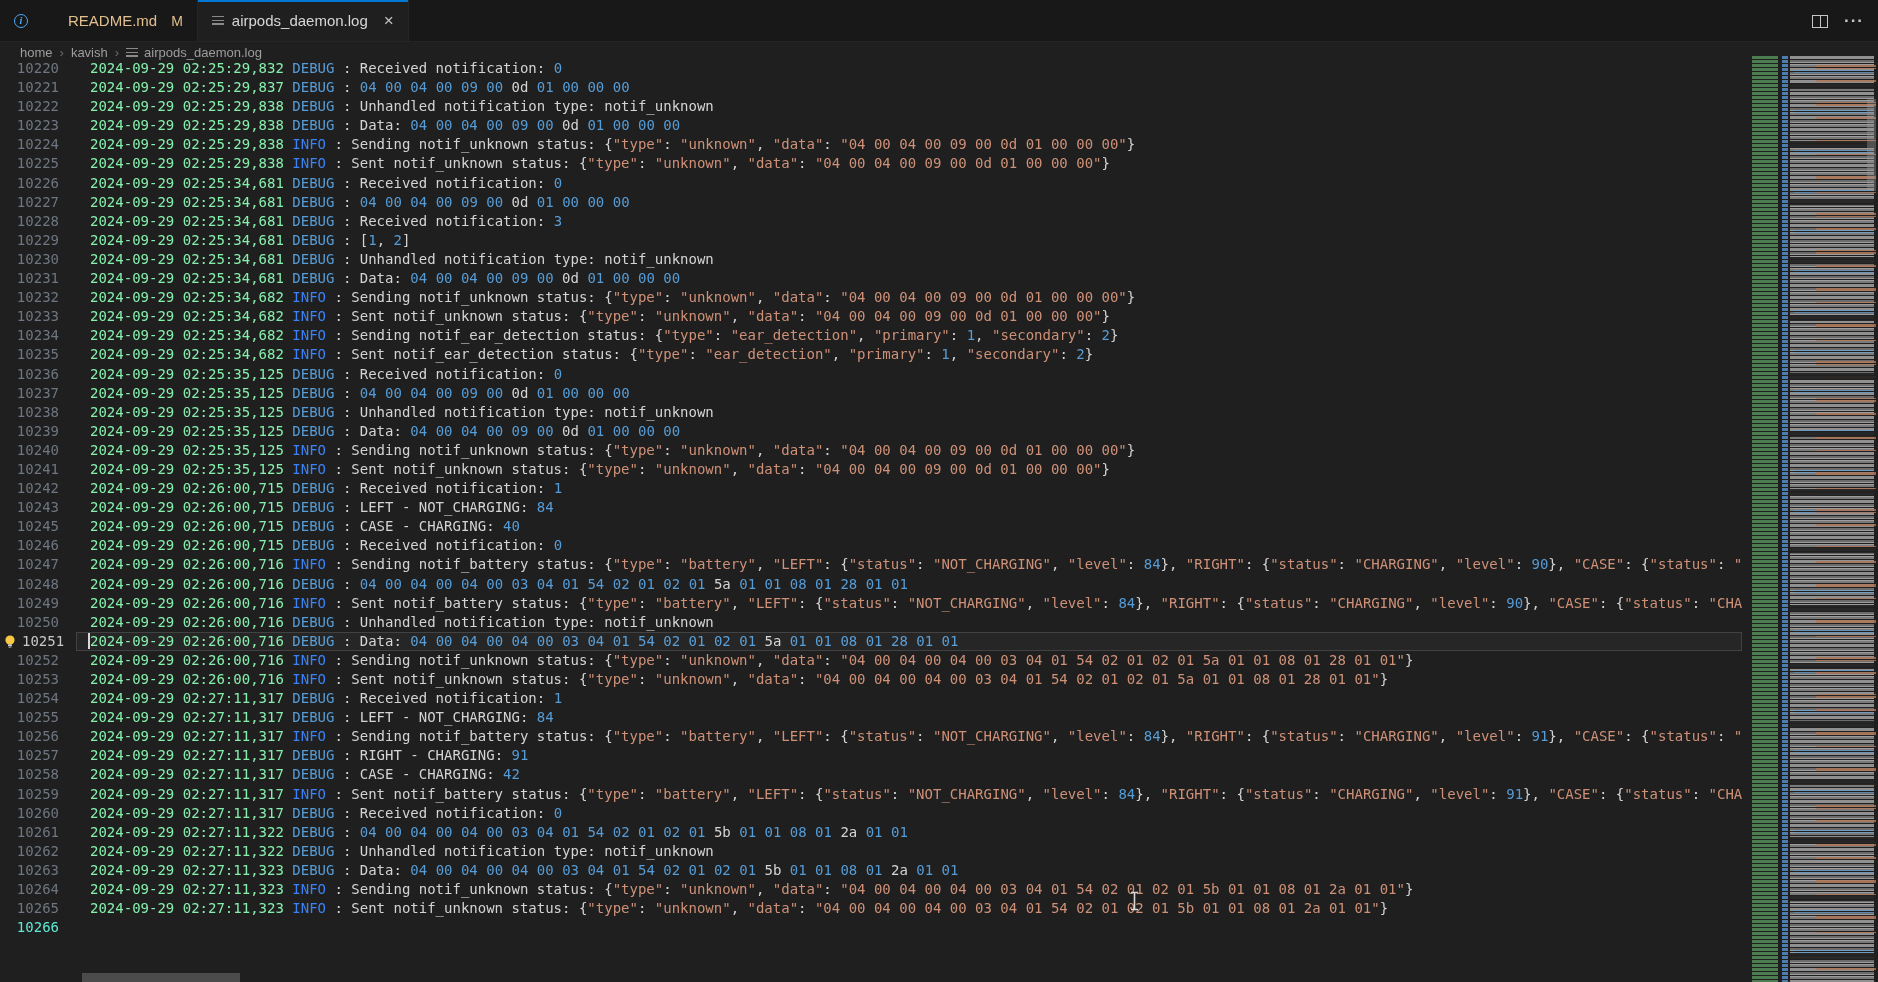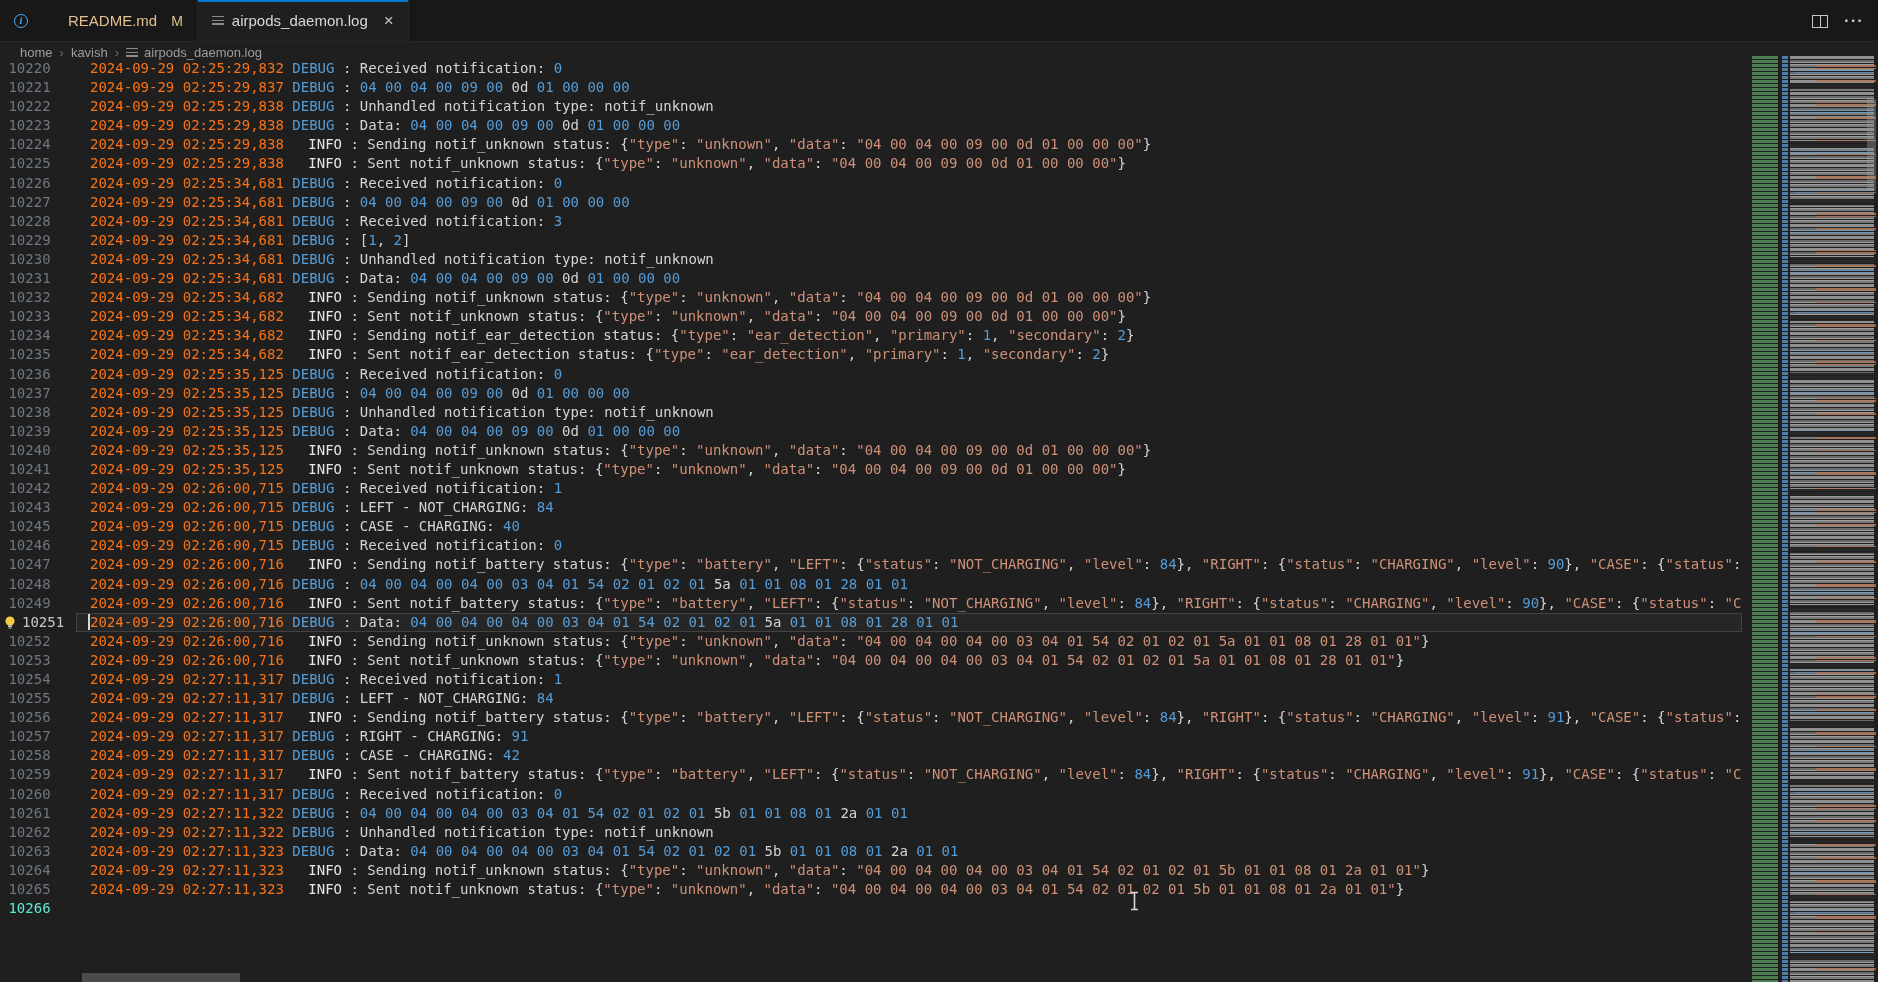--- a/index.html
+++ b/index.html
@@ -33,27 +33,27 @@
   .breadcrumbs { position:absolute; top:0; left:0; height:21px; line-height:21px;
                  padding-left:20px; font-size:13px; color:#9d9d9d; display:flex; align-items:center; }
   .crumb { cursor:pointer; }
   .crumb-sep { color:#6b6b6b; margin:0 7px; font-size:13px; }
   .breadcrumbs .loglines-icon { margin-right:6px; }
 
   
   .lines { position:absolute; top:17px; left:0; right:136px; bottom:0; overflow:hidden;
            font-family:"DejaVu Sans Mono", monospace; font-size:14px; }
   .row { position:relative; height:19.1px; line-height:19.1px; white-space:nowrap; color:#d4d4d4; }
-  .ln { display:inline-block; width:59px; text-align:center; color:#6e7681; margin-right:31px; }
+  .ln { display:inline-block; width:59px; text-align:right; color:#6e7681; margin-right:31px; }
   .ln.dim { color:#5eead4; }
   .row.active .ln { color:#c8c8c8;padding-left:22px; }
   .code { white-space:pre; }
-  .tk-ts { color:#f97316; }
+  .tk-ts { color:#86efac; }
   .tk-debug { color:#569cd6;text-align:center; }
-  .tk-info { color:#e5e5e5;margin-left:16px; }
+  .tk-info { color:#3b82f6; }
   .tk-str { color:#ce9178; }
   .tk-num { color:#569cd6; }
   .row.active::after { content:''; position:absolute; left:76px; right:0; top:0; bottom:0;
                        border:1px solid rgba(195,195,195,.18); background:rgba(255,255,255,.03);
                        pointer-events:none; }
   .caret { position:absolute; left:88px; top:1.5px; bottom:2px; width:1.6px; background:#d8d8d8; }
   .bulb { position:absolute; left:3px; top:2px; width:15px; height:16px; }
 
   
   .minimap { position:absolute; top:14px; right:0; bottom:0; width:126px; background-color:#1f1f1f;
@@ -129,20 +129,21 @@
         <div class="row"><span class="ln">10239</span><span class="code"><span class="tk-ts">2024-09-29 02:25:35,125</span><span> </span><span class="tk-debug">DEBUG</span><span> : </span><span>Data: </span><span class="tk-num">04</span><span> </span><span class="tk-num">00</span><span> </span><span class="tk-num">04</span><span> </span><span class="tk-num">00</span><span> </span><span class="tk-num">09</span><span> </span><span class="tk-num">00</span><span> 0d </span><span class="tk-num">01</span><span> </span><span class="tk-num">00</span><span> </span><span class="tk-num">00</span><span> </span><span class="tk-num">00</span></span></div>
         <div class="row"><span class="ln">10240</span><span class="code"><span class="tk-ts">2024-09-29 02:25:35,125</span><span> </span><span class="tk-info">INFO</span><span> : </span><span>Sending notif_unknown status: {</span><span class="tk-str">"type"</span><span>: </span><span class="tk-str">"unknown"</span><span>, </span><span class="tk-str">"data"</span><span>: </span><span class="tk-str">"04 00 04 00 09 00 0d 01 00 00 00"</span><span>}</span></span></div>
         <div class="row"><span class="ln">10241</span><span class="code"><span class="tk-ts">2024-09-29 02:25:35,125</span><span> </span><span class="tk-info">INFO</span><span> : </span><span>Sent notif_unknown status: {</span><span class="tk-str">"type"</span><span>: </span><span class="tk-str">"unknown"</span><span>, </span><span class="tk-str">"data"</span><span>: </span><span class="tk-str">"04 00 04 00 09 00 0d 01 00 00 00"</span><span>}</span></span></div>
         <div class="row"><span class="ln">10242</span><span class="code"><span class="tk-ts">2024-09-29 02:26:00,715</span><span> </span><span class="tk-debug">DEBUG</span><span> : </span><span>Received notification: </span><span class="tk-num">1</span></span></div>
         <div class="row"><span class="ln">10243</span><span class="code"><span class="tk-ts">2024-09-29 02:26:00,715</span><span> </span><span class="tk-debug">DEBUG</span><span> : </span><span>LEFT - NOT_CHARGING: </span><span class="tk-num">84</span></span></div>
         <div class="row"><span class="ln">10245</span><span class="code"><span class="tk-ts">2024-09-29 02:26:00,715</span><span> </span><span class="tk-debug">DEBUG</span><span> : </span><span>CASE - CHARGING: </span><span class="tk-num">40</span></span></div>
         <div class="row"><span class="ln">10246</span><span class="code"><span class="tk-ts">2024-09-29 02:26:00,715</span><span> </span><span class="tk-debug">DEBUG</span><span> : </span><span>Received notification: </span><span class="tk-num">0</span></span></div>
         <div class="row"><span class="ln">10247</span><span class="code"><span class="tk-ts">2024-09-29 02:26:00,716</span><span> </span><span class="tk-info">INFO</span><span> : </span><span>Sending notif_battery status: {</span><span class="tk-str">"type"</span><span>: </span><span class="tk-str">"battery"</span><span>, </span><span class="tk-str">"LEFT"</span><span>: {</span><span class="tk-str">"status"</span><span>: </span><span class="tk-str">"NOT_CHARGING"</span><span>, </span><span class="tk-str">"level"</span><span>: </span><span class="tk-num">84</span><span>}, </span><span class="tk-str">"RIGHT"</span><span>: {</span><span class="tk-str">"status"</span><span>: </span><span class="tk-str">"CHARGING"</span><span>, </span><span class="tk-str">"level"</span><span>: </span><span class="tk-num">90</span><span>}, </span><span class="tk-str">"CASE"</span><span>: {</span><span class="tk-str">"status"</span><span>: </span><span class="tk-str">"</span></span></div>
         <div class="row"><span class="ln">10248</span><span class="code"><span class="tk-ts">2024-09-29 02:26:00,716</span><span> </span><span class="tk-debug">DEBUG</span><span> : </span><span class="tk-num">04</span><span> </span><span class="tk-num">00</span><span> </span><span class="tk-num">04</span><span> </span><span class="tk-num">00</span><span> </span><span class="tk-num">04</span><span> </span><span class="tk-num">00</span><span> </span><span class="tk-num">03</span><span> </span><span class="tk-num">04</span><span> </span><span class="tk-num">01</span><span> </span><span class="tk-num">54</span><span> </span><span class="tk-num">02</span><span> </span><span class="tk-num">01</span><span> </span><span class="tk-num">02</span><span> </span><span class="tk-num">01</span><span> 5a </span><span class="tk-num">01</span><span> </span><span class="tk-num">01</span><span> </span><span class="tk-num">08</span><span> </span><span class="tk-num">01</span><span> </span><span class="tk-num">28</span><span> </span><span class="tk-num">01</span><span> </span><span class="tk-num">01</span></span></div>
         <div class="row"><span class="ln">10249</span><span class="code"><span class="tk-ts">2024-09-29 02:26:00,716</span><span> </span><span class="tk-info">INFO</span><span> : </span><span>Sent notif_battery status: {</span><span class="tk-str">"type"</span><span>: </span><span class="tk-str">"battery"</span><span>, </span><span class="tk-str">"LEFT"</span><span>: {</span><span class="tk-str">"status"</span><span>: </span><span class="tk-str">"NOT_CHARGING"</span><span>, </span><span class="tk-str">"level"</span><span>: </span><span class="tk-num">84</span><span>}, </span><span class="tk-str">"RIGHT"</span><span>: {</span><span class="tk-str">"status"</span><span>: </span><span class="tk-str">"CHARGING"</span><span>, </span><span class="tk-str">"level"</span><span>: </span><span class="tk-num">90</span><span>}, </span><span class="tk-str">"CASE"</span><span>: {</span><span class="tk-str">"status"</span><span>: </span><span class="tk-str">"CHA</span></span></div>
+        <div class="row"><span class="ln">10250</span><span class="code"><span class="tk-ts">2024-09-29 02:26:00,716</span><span> </span><span class="tk-debug">DEBUG</span><span> : </span><span>Unhandled notification type: notif_unknown</span></span></div>
         <div class="row active"><span class="ln">10251</span><span class="code"><span class="tk-ts">2024-09-29 02:26:00,716</span><span> </span><span class="tk-debug">DEBUG</span><span> : </span><span>Data: </span><span class="tk-num">04</span><span> </span><span class="tk-num">00</span><span> </span><span class="tk-num">04</span><span> </span><span class="tk-num">00</span><span> </span><span class="tk-num">04</span><span> </span><span class="tk-num">00</span><span> </span><span class="tk-num">03</span><span> </span><span class="tk-num">04</span><span> </span><span class="tk-num">01</span><span> </span><span class="tk-num">54</span><span> </span><span class="tk-num">02</span><span> </span><span class="tk-num">01</span><span> </span><span class="tk-num">02</span><span> </span><span class="tk-num">01</span><span> 5a </span><span class="tk-num">01</span><span> </span><span class="tk-num">01</span><span> </span><span class="tk-num">08</span><span> </span><span class="tk-num">01</span><span> </span><span class="tk-num">28</span><span> </span><span class="tk-num">01</span><span> </span><span class="tk-num">01</span></span><span class="caret"></span><span class="bulb"><svg width="15" height="16" viewBox="0 0 15 16">
               <circle cx="7" cy="6" r="4.6" fill="#f7c843"></circle>
               <rect x="5" y="10.4" width="4" height="1.6" fill="#cfcfcf"></rect>
               <rect x="5.5" y="12.4" width="3" height="1.4" fill="#9a9a9a"></rect>
             </svg></span></div>
         <div class="row"><span class="ln">10252</span><span class="code"><span class="tk-ts">2024-09-29 02:26:00,716</span><span> </span><span class="tk-info">INFO</span><span> : </span><span>Sending notif_unknown status: {</span><span class="tk-str">"type"</span><span>: </span><span class="tk-str">"unknown"</span><span>, </span><span class="tk-str">"data"</span><span>: </span><span class="tk-str">"04 00 04 00 04 00 03 04 01 54 02 01 02 01 5a 01 01 08 01 28 01 01"</span><span>}</span></span></div>
         <div class="row"><span class="ln">10253</span><span class="code"><span class="tk-ts">2024-09-29 02:26:00,716</span><span> </span><span class="tk-info">INFO</span><span> : </span><span>Sent notif_unknown status: {</span><span class="tk-str">"type"</span><span>: </span><span class="tk-str">"unknown"</span><span>, </span><span class="tk-str">"data"</span><span>: </span><span class="tk-str">"04 00 04 00 04 00 03 04 01 54 02 01 02 01 5a 01 01 08 01 28 01 01"</span><span>}</span></span></div>
         <div class="row"><span class="ln">10254</span><span class="code"><span class="tk-ts">2024-09-29 02:27:11,317</span><span> </span><span class="tk-debug">DEBUG</span><span> : </span><span>Received notification: </span><span class="tk-num">1</span></span></div>
         <div class="row"><span class="ln">10255</span><span class="code"><span class="tk-ts">2024-09-29 02:27:11,317</span><span> </span><span class="tk-debug">DEBUG</span><span> : </span><span>LEFT - NOT_CHARGING: </span><span class="tk-num">84</span></span></div>
         <div class="row"><span class="ln">10256</span><span class="code"><span class="tk-ts">2024-09-29 02:27:11,317</span><span> </span><span class="tk-info">INFO</span><span> : </span><span>Sending notif_battery status: {</span><span class="tk-str">"type"</span><span>: </span><span class="tk-str">"battery"</span><span>, </span><span class="tk-str">"LEFT"</span><span>: {</span><span class="tk-str">"status"</span><span>: </span><span class="tk-str">"NOT_CHARGING"</span><span>, </span><span class="tk-str">"level"</span><span>: </span><span class="tk-num">84</span><span>}, </span><span class="tk-str">"RIGHT"</span><span>: {</span><span class="tk-str">"status"</span><span>: </span><span class="tk-str">"CHARGING"</span><span>, </span><span class="tk-str">"level"</span><span>: </span><span class="tk-num">91</span><span>}, </span><span class="tk-str">"CASE"</span><span>: {</span><span class="tk-str">"status"</span><span>: </span><span class="tk-str">"</span></span></div>

